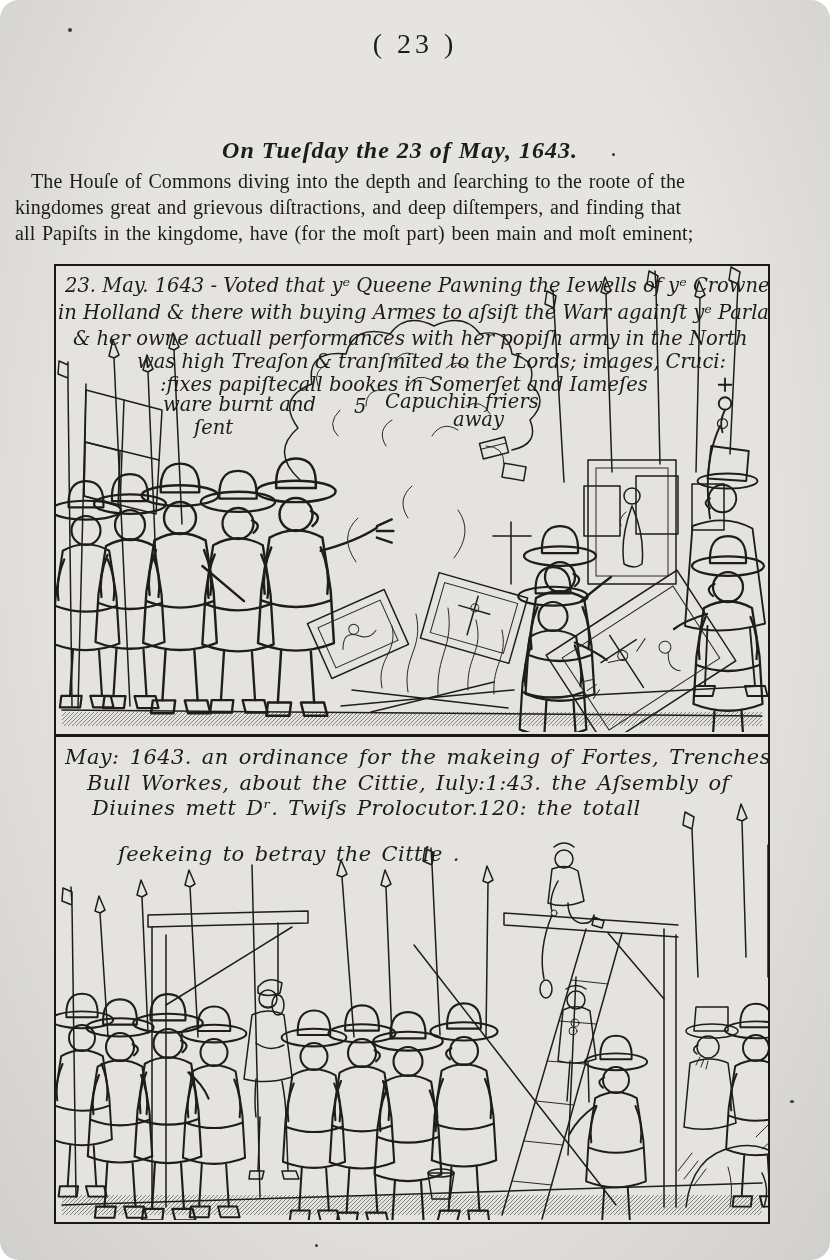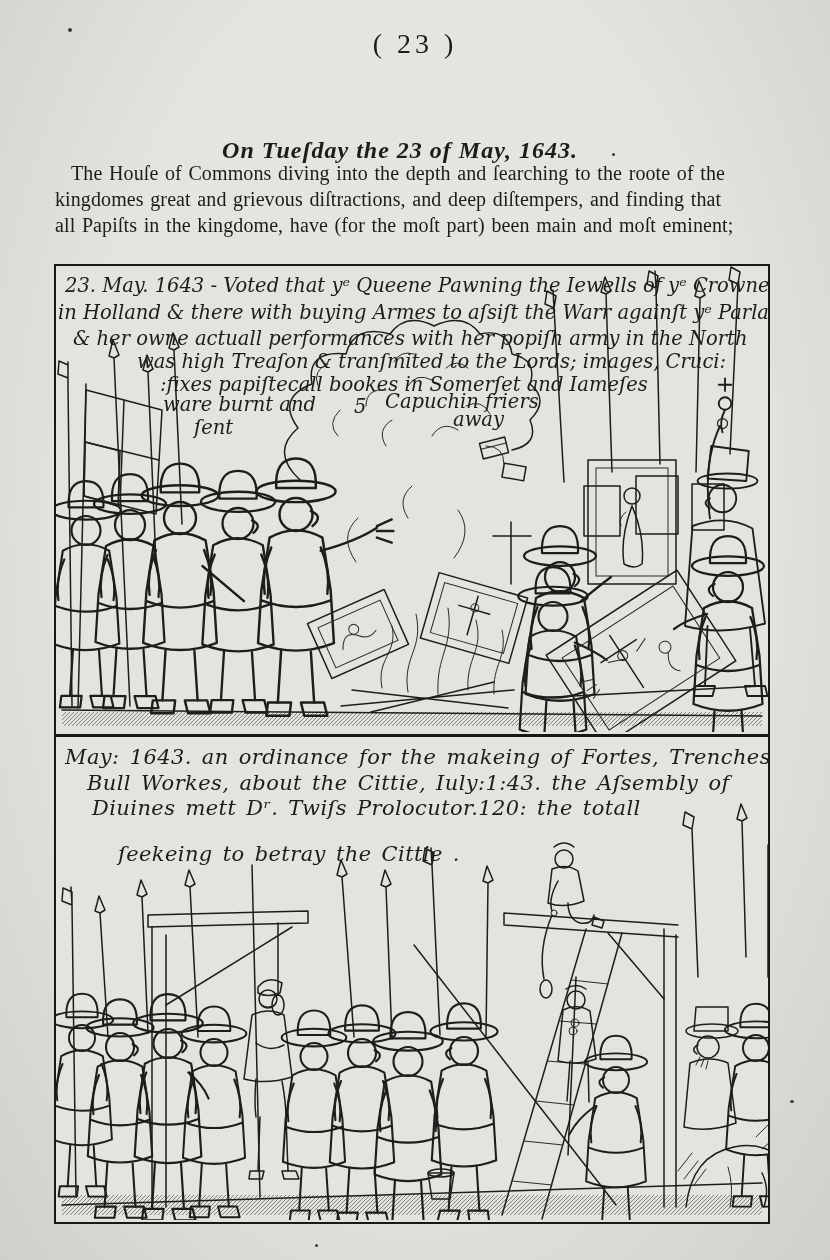--- a/index.html
+++ b/index.html
@@ -1,19 +1,19 @@
 <!DOCTYPE html>
 <html><head>
 <meta charset="utf-8">
 <style>
   html,body{margin:0;padding:0;}
   .stage{
     position:relative;width:830px;height:1260px;overflow:hidden;
     background:radial-gradient(ellipse at 50% 42%, #e5e4e0 55%, #d0cfcb 100%);
-    font-family:"Liberation Serif", serif;color:#1d1c1b;
+    font-family:"Liberation Serif", serif;color:#1d1c1b;border-radius:19px;
   }
   .pageno{position:absolute;top:28px;left:0;right:0;text-align:center;
     font-size:28px;letter-spacing:4px;}
   .para{position:absolute;left:15px;right:10px;}
   .para .line{font-size:20px;line-height:26px;white-space:nowrap;letter-spacing:0.1px;word-spacing:1.5px;}
   .para .indent{padding-left:16px;}
   .heading{position:absolute;top:137px;left:0;right:30px;text-align:center;
     font-style:italic;font-size:24px;letter-spacing:1px;font-weight:bold;}
   .plate{position:absolute;left:54px;top:264px;width:712px;height:956px;
     border:2.5px solid #191817;background:#e4e3df;}
@@ -32,21 +32,21 @@
 </head>
 <body>
 
 <div class="stage">
 
   <div class="pageno">( 23 )</div>
 
 
   <div class="heading">On Tueſday the 23 of May, 1643.</div>
 
-  <div class="para" style="top:160px;margin-left:40px;">
+  <div class="para" style="top:168px;">
     <div class="line indent">The Houſe of Commons diving into the depth and ſearching to the roote of the</div>
     <div class="line">kingdomes great and grievous diſtractions, and deep diſtempers, and finding that</div>
     <div class="line">all Papiſts in the kingdome, have (for the moſt part) been main and moſt eminent;</div>
   </div>
 
   <div class="plate">
 
     <div class="panel panel1">
       <svg width="712" height="466" viewBox="0 0 712 466">
         <defs>

